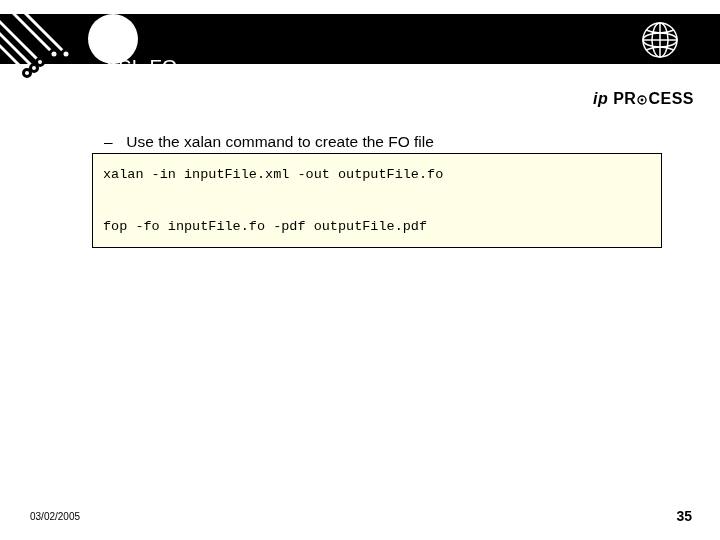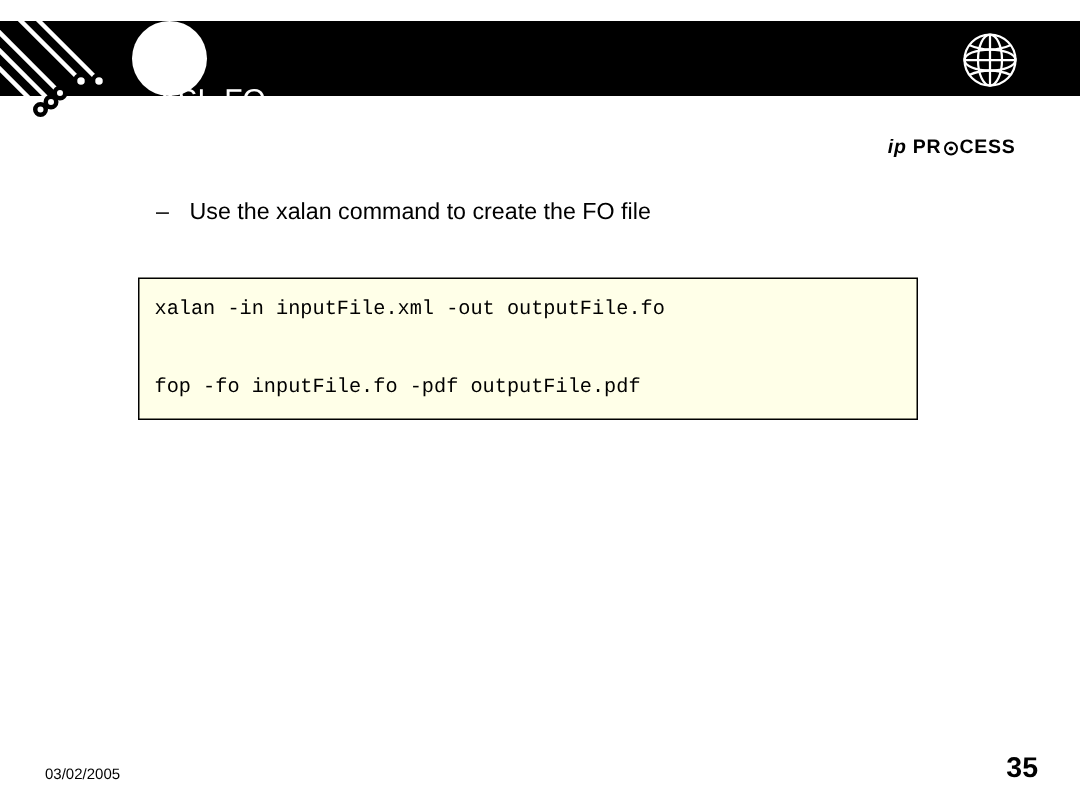--- a/index.html
+++ b/index.html
@@ -58,22 +58,22 @@
   }
   .logo-globe {
     position: absolute;
     top: 18px;
     right: 38px;
     z-index: 5;
   }
   .logo-ipprocess {
     position: absolute;
     top: 90px;
-    right: 43px;
-    font-size: 13px;
+    right: 26px;
+    font-size: 16px;
     font-weight: bold;
     color: #000;
     letter-spacing: 0.5px;
   }
   .logo-ipprocess .ip { font-style: italic; }
   .gear-dot {
     display: inline-block;
     width: 10px;
     height: 10px;
     vertical-align: middle;
@@ -101,43 +101,43 @@
   .bullet-sub {
     font-weight: normal;
     margin-left: 52px;
   }
   .bullet-sub::before {
     content: "–";
     display: inline-block;
     width: 18px;
   }
   .code-box {
-    margin-top: 32px;
+    margin-top: 0;
     margin-left: 40px;
-    width: 520px;
+    width: 570px;
     background: #ffffe8;
     border: 1px solid #000;
     padding: 8px 10px;
     font-family: "Courier New", monospace;
     font-size: 13.5px;
     line-height: 1.9;
     white-space: pre;
   }
   .footer-date {
     position: absolute;
     bottom: 18px;
     left: 30px;
     font-size: 10px;
     color: #000;
   }
   .footer-page {
     position: absolute;
     bottom: 16px;
     right: 28px;
-    font-size: 19px;
+    font-size: 14px;
     font-weight: bold;
     color: #000;
   }
 </style>
 </head>
 <body>
 
 <div class="header-band"></div>
 <div class="header-corner"></div>
 <div class="header-corner-mask"></div>

